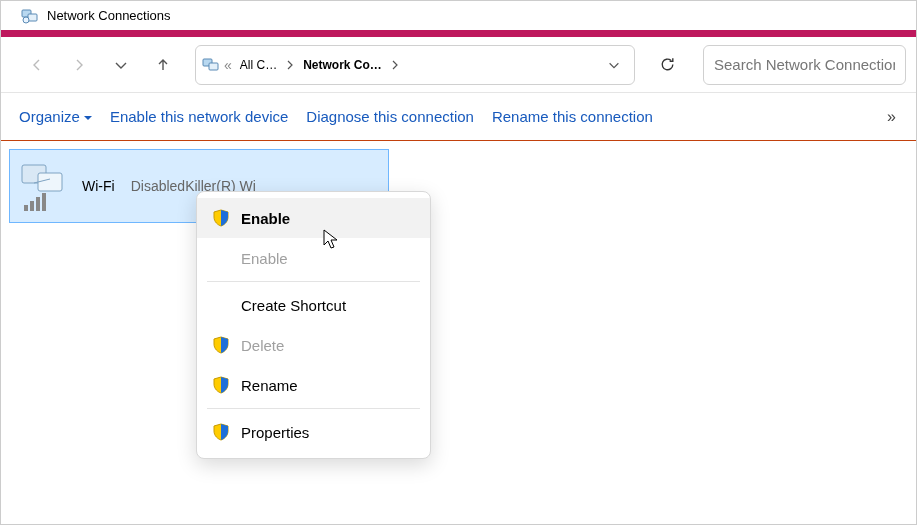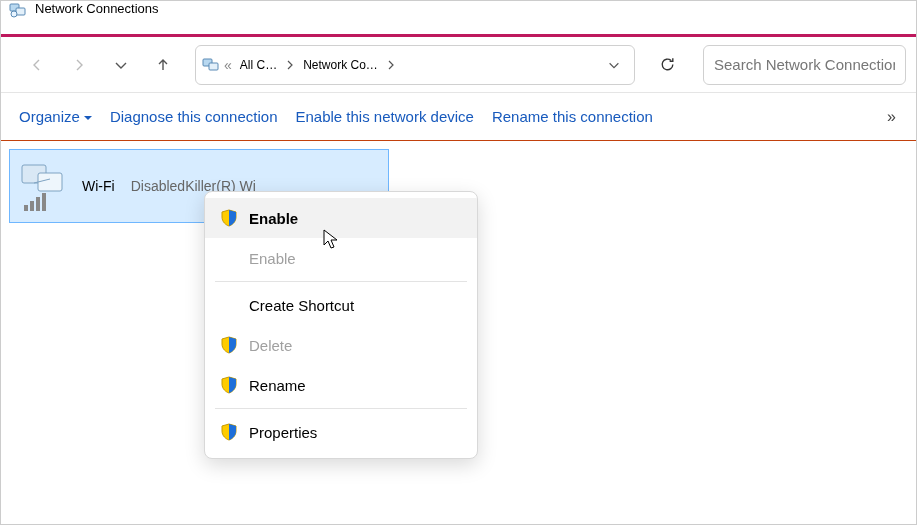--- a/index.html
+++ b/index.html
@@ -1,31 +1,31 @@
 <!DOCTYPE html>
 <html><head>
   <meta charset="utf-8">
   <style>
     * { box-sizing: border-box; margin: 0; padding: 0; font-family: "Segoe UI", sans-serif; }
     body { width: 917px; height: 525px; background: #fff; border: 1px solid #ccc; overflow: hidden; position: relative; }
 
     
-    .titlebar { height: 36px; display: flex; padding: 0 8px; gap: 8px; border-bottom: 3px solid #be185d; }
+    .titlebar { height: 36px; display: flex; align-items: center; padding: 0 20px; gap: 8px; border-bottom: 7px solid #be185d; }
     .titlebar-title { font-size: 13px; color: #000; }
 
     
     .navrow { height: 56px; display: flex; align-items: center; padding: 0 10px 0 18px; gap: 6px; border-bottom: 1px solid #e5e5e5; }
     .nav-btn { width: 36px; height: 36px; display: flex; align-items: center; justify-content: center; border-radius: 4px; color: #555; }
     .nav-btn.disabled { color: #bbb; }
     .nav-btn svg { width: 16px; height: 16px; }
 
     .address-box { flex: 0 0 auto; width: 440px; height: 40px; border: 1px solid #d0d0d0; border-radius: 6px; display: flex; align-items: center; padding: 0 6px; gap: 4px; margin-left: 8px; }
     .crumb { font-size: 12px; color: #000; padding: 2px 4px; white-space: nowrap; overflow: hidden; text-overflow: ellipsis; }
     .crumb.truncated { max-width: 55px; }
-    .crumb2 { max-width: 115px; }
+    .crumb2 { max-width: 115px; font-weight: bold; }
     .crumb-sep { color: #666; display: flex; align-items: center; }
     .crumb-sep svg { width: 10px; height: 10px; }
     .address-history { margin-left: auto; width: 28px; display: flex; align-items: center; justify-content: center; color: #555; }
 
     .refresh-btn { width: 40px; height: 40px; display: flex; align-items: center; justify-content: center; color: #444; margin-left: 6px; }
 
     .search-box { flex: 1; height: 40px; border: 1px solid #d0d0d0; border-radius: 6px; margin-left: 10px; display: flex; align-items: center; padding: 0 10px; }
     .search-input { border: none; outline: none; font-size: 15px; color: #555; width: 100%; background: transparent; }
     .search-input::placeholder { color: #777; }
 
@@ -40,21 +40,21 @@
 
     
     .tile { width: 380px; height: 74px; border: 1px solid #6fb7ff; background: #d7ecff; display: flex; align-items: center; padding: 4px 8px; gap: 10px; }
     .tile-icon { width: 54px; height: 54px; position: relative; flex-shrink:0;}
     .tile-lines { display: flex; font-size: 14px; line-height: 1.35; }
     .tile-name { color: #000; }
     .tile-status { color: #666; margin-left: 16px; }
     .tile-adapter { color: #666; white-space: nowrap; overflow:hidden; max-width:250px;}
 
     
-    .ctxmenu { position: absolute; left: 203px; top: 50px; width: 274px; background: #fff; border: 1px solid #d8d8d8; border-radius: 8px; box-shadow: 0 6px 20px rgba(0,0,0,0.15); padding: 6px 0; }
+    .ctxmenu { position: absolute; left: 195px; top: 50px; width: 235px; background: #fff; border: 1px solid #d8d8d8; border-radius: 8px; box-shadow: 0 6px 20px rgba(0,0,0,0.15); padding: 6px 0; }
     .ctxitem { height: 40px; display: flex; align-items: center; padding: 0 14px; gap: 10px; font-size: 15px; color: #000; }
     .ctxitem.disabled { color: #a0a0a0; }
     .ctxitem.hover { background: #f2f2f2; }
     .ctxitem .bold { font-weight: 600; }
     .ctx-separator { height: 1px; background: #e3e3e3; margin: 3px 10px; }
     .ctx-icon { width: 20px; height: 20px; display:flex; align-items:center; justify-content:center; flex-shrink:0;}
     .ctx-label { flex: 1; }
     .ctx-nolabel-indent { width:20px; flex-shrink:0;}
 
     
@@ -142,22 +142,22 @@
   </div>
 </div>
 
 <div class="cmdbar">
   <div class="cmd">
     <span>Organize</span>
     <span class="caret"><svg viewBox="0 0 8 8" fill="#185abd">
           <path d="M0 2 L8 2 L4 6 Z"></path>
         </svg></span>
   </div>
+  <div class="cmd">Enable this network device</div>
   <div class="cmd">Diagnose this connection</div>
-  <div class="cmd">Enable this network device</div>
   <div class="cmd">Rename this connection</div>
   <div class="overflow">»</div>
 </div>
 
 <div class="content">
   <div class="tile">
     <div class="tile-icon">
       <svg viewBox="0 0 54 54">
         <rect x="4" y="6" width="24" height="18" rx="2" fill="#d9e8f5" stroke="#7ea3c2"></rect>
         <rect x="20" y="14" width="24" height="18" rx="2" fill="#eef6fc" stroke="#7ea3c2"></rect>

